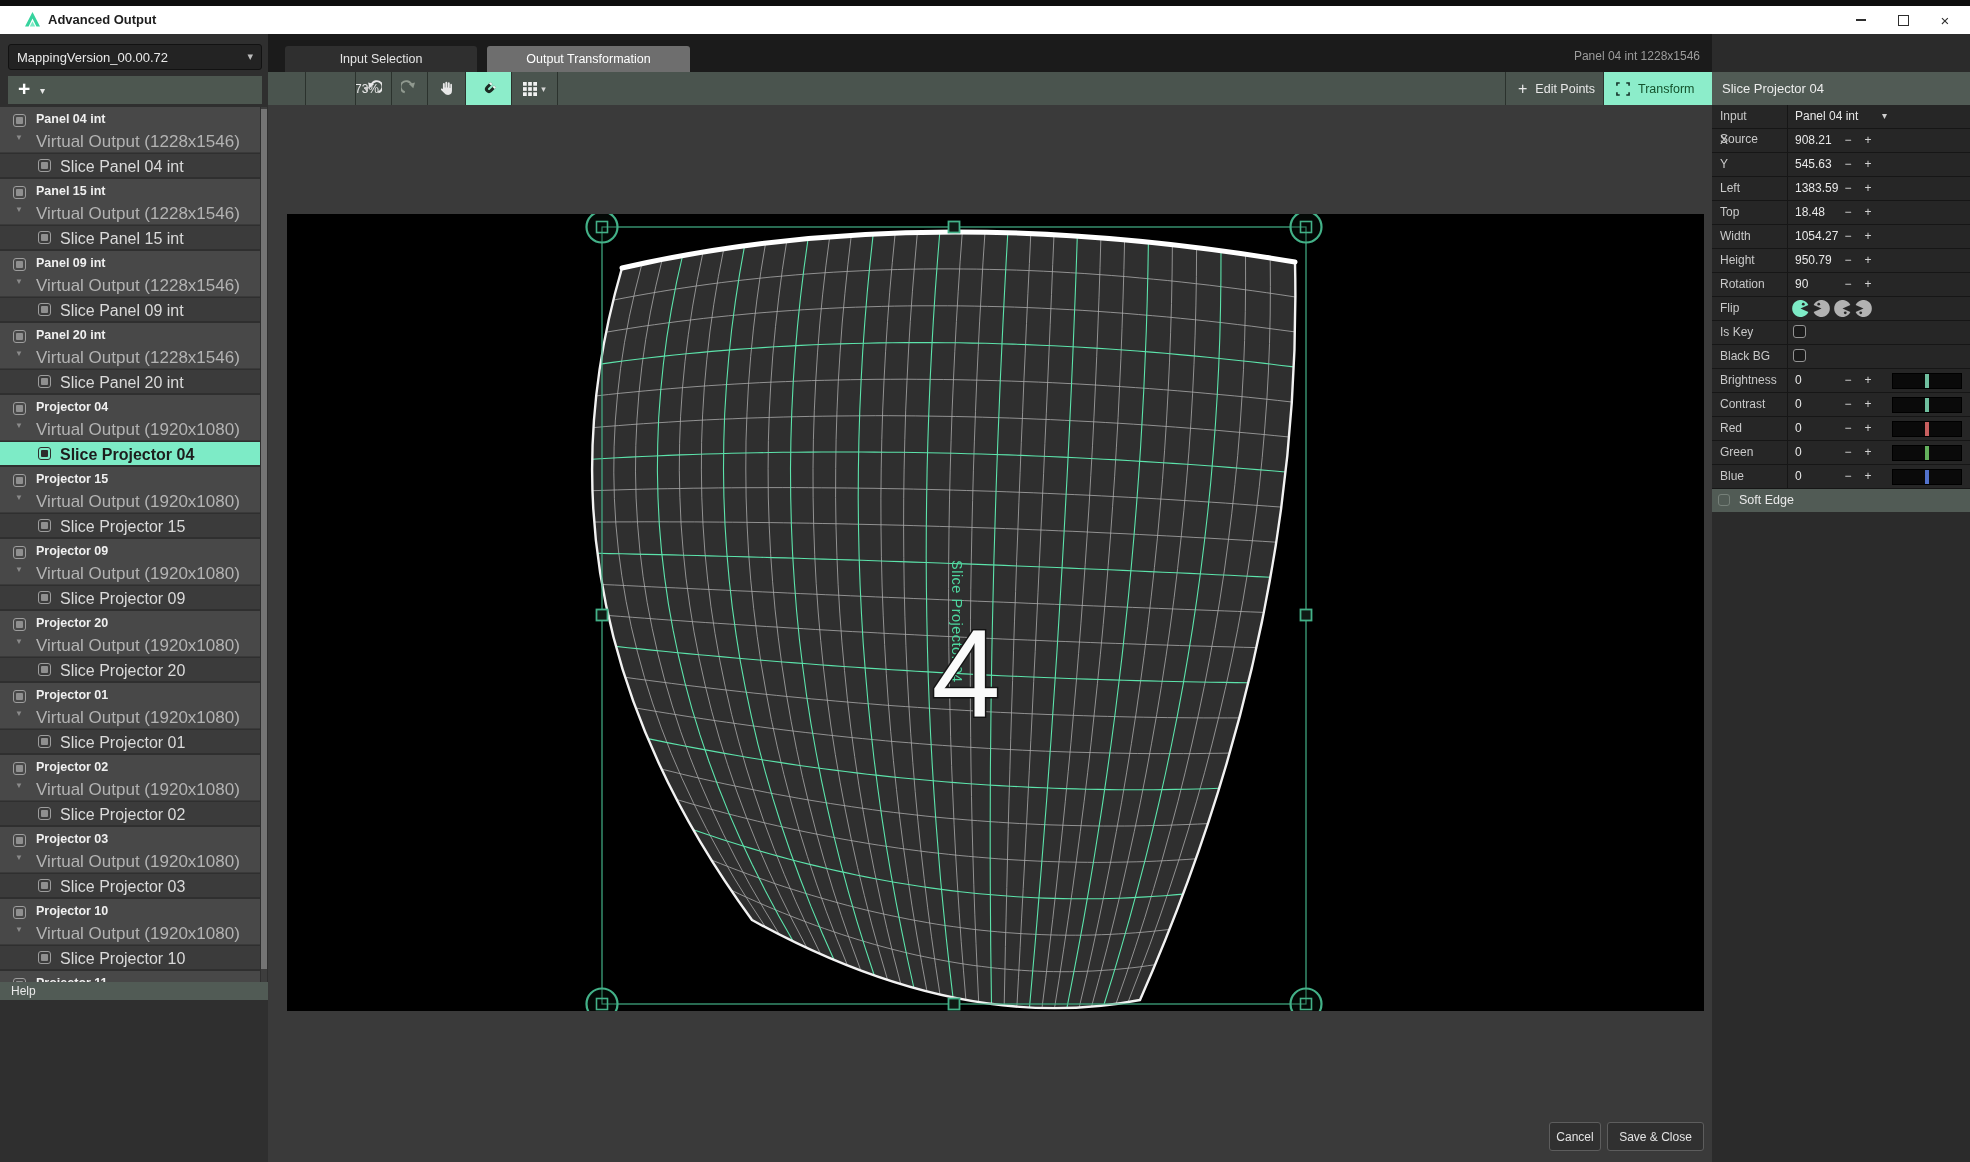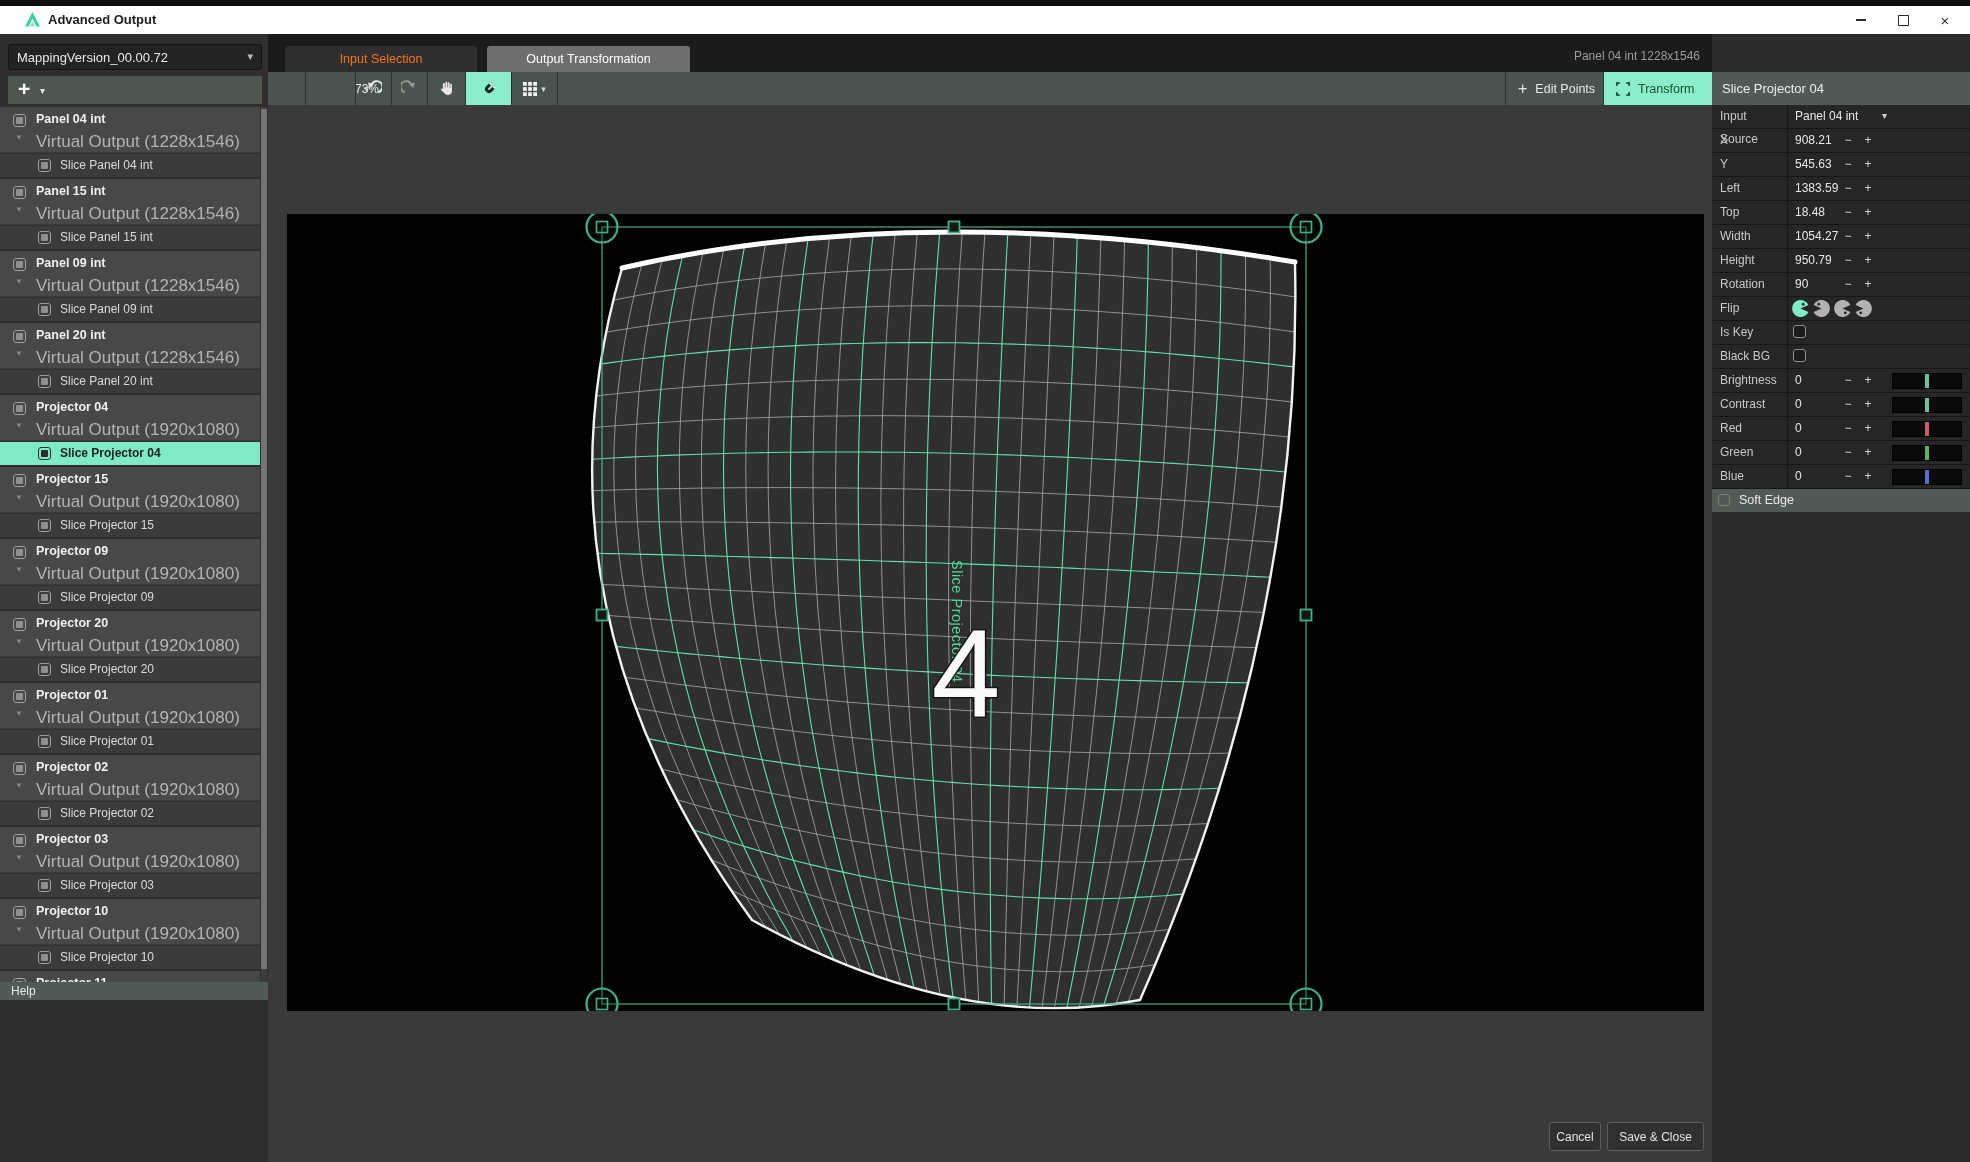--- a/index.html
+++ b/index.html
@@ -27,40 +27,40 @@
   .addbar .car{left:32px;top:9px;font-size:10px;color:#e6e6e6;position:absolute;}
   .tree{left:0;top:73px;width:260px;height:875px;overflow:hidden;}
   .group{margin-bottom:2px;}
   .ghead{height:45px;background:#484848;position:relative;border-bottom:1px solid #3a3a3a;}
   .gname{position:absolute;left:36px;top:5px;font-size:12.5px;font-weight:bold;color:#f0f0f0;}
   .gicon{position:absolute;left:13px;top:6px;}
   .gtri{position:absolute;left:15px;top:26px;font-size:8px;color:#8a8a8a;}
   .gout{position:absolute;left:36px;top:25px;font-size:17px;color:#b3b3b3;}
   .slice{height:23px;background:#3b3b3b;position:relative;margin-top:1px;}
   .sicon{position:absolute;left:38px;top:4px;}
-  .sname{position:absolute;left:60px;top:4px;font-size:12px;color:#dadada;}
+  .sname{position:absolute;left:60px;top:4px;font-size:16px;color:#dadada;}
   .slice.selected{background:#7debc6;}
   .slice.selected .sname{color:#1d1d1d;font-weight:bold;}
   .scr{display:inline-block;width:11px;height:11px;border:1.5px solid #9d9d9d;border-radius:3px;position:relative;}
   .scr:after{content:'';position:absolute;inset:2px;background:#8f8f8f;border-radius:1px;}
   .slice.selected .scr{border-color:#2e2e2e;}
   .slice.selected .scr:after{background:#2e2e2e;}
   .sbtrack{left:261px;top:73px;width:6px;height:875px;background:#3d3d3d;position:absolute;}
   .sbthumb{left:0;top:2px;width:6px;height:860px;background:#747474;position:absolute;}
   .helphead{left:0;top:948px;width:295px;height:18px;background:#515b55;}
   .helphead .txt{left:11px;top:2px;font-size:12px;color:#e9e9e9;position:absolute;}
   .helpbody{left:0;top:966px;width:268px;height:162px;background:#262626;}
   .helpbody .l1{left:12px;top:8px;font-size:12px;color:#c6c6c6;position:absolute;}
   .helpbody .l2{left:12px;top:23px;font-size:12px;color:#c6c6c6;position:absolute;}
 
   
   .tabband{left:268px;top:34px;width:1702px;height:38px;background:#1b1b1b;}
   .tab{top:12px;height:26px;border-radius:3px 3px 0 0;display:flex;align-items:center;justify-content:center;
        font-size:12.5px;position:absolute;}
-  .tab.inactive{left:17px;width:192px;background:#2f2f2f;color:#f97316;}
+  .tab.inactive{left:17px;width:192px;background:#2f2f2f;color:#e5e5e5;}
   .tab.active{left:219px;width:203px;background:#6e6e6e;color:#ffffff;}
   .statuslbl{right:270px;top:15px;font-size:12px;color:#9c9c9c;position:absolute;}
   .toolbar{left:268px;top:72px;width:1444px;height:33px;background:#4a544e;}
   .tbtn{top:0;height:33px;position:absolute;border-left:1px solid #2b322d;display:flex;align-items:center;
         justify-content:center;color:#e8e8e8;box-sizing:border-box;}
   .tbtn.last{border-right:1px solid #2b322d;}
   .zoomc{left:29px;width:74px;justify-content:flex-end;margin-left:8px;}
   .zoomc .z{margin-left:13px;font-size:12px;}
   .zoomc .car{position:absolute;right:10px;font-size:10px;color:#cfcfcf;}
   .dim{color:#90998f;}

